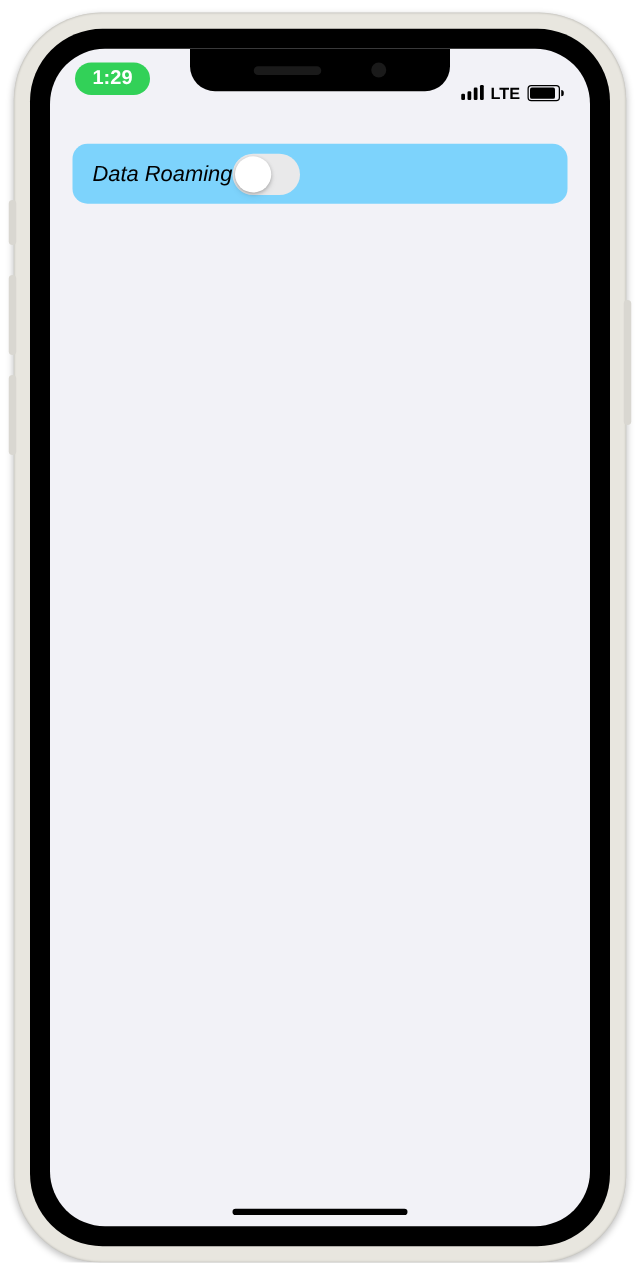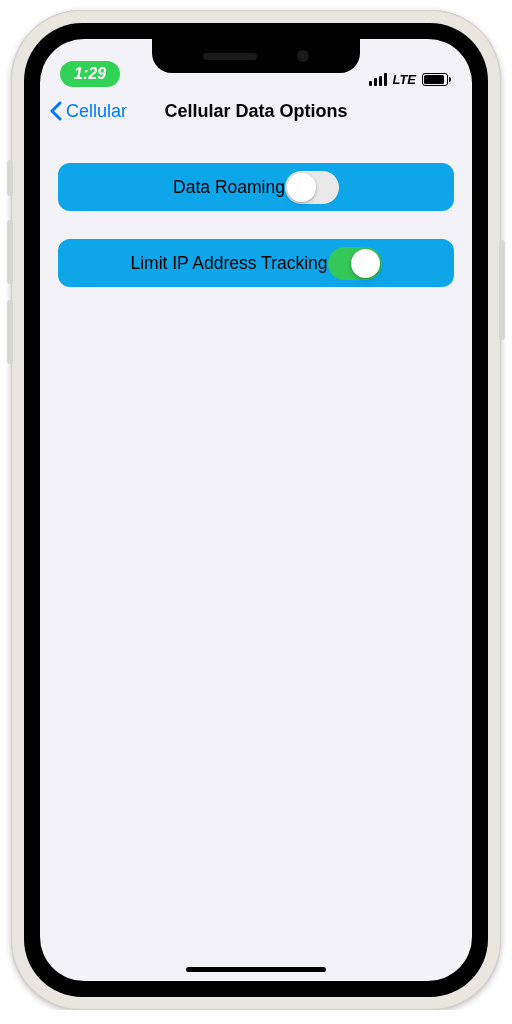--- a/index.html
+++ b/index.html
@@ -56,25 +56,24 @@
       align-items:center;
       justify-content:center;
       gap:40px;
     }
     .speaker { width:54px; height:7px; background:#1a1a1a; border-radius:4px; }
     .camera { width:12px; height:12px; background:#1a1a1a; border-radius:50%; }
     .status-bar {
       height: 48px;
       display: flex;
       justify-content: space-between;
-      align-items: flex-end;
+      align-items: center;
       padding: 0 24px 0 20px;
       position: relative;
       z-index: 50;
-      font-style: italic;
     }
     .time-pill {
       background: #32d158;
       color: #fff;
       font-size: 16px;
       font-weight: 600;
       border-radius: 16px;
       padding: 4px 14px;
     }
     .status-right { display:flex; align-items:center; gap:3px;margin-top:22px; }
@@ -111,27 +110,28 @@
       left: 0; right: 0;
       text-align: center;
       font-size: 18px;
       font-weight: 600;
       color: #000;
       pointer-events:none;
     }
     .content { padding: 28px 18px 0; }
     .group { margin-bottom: 28px; }
     .row {
-      background: #0ea5e9;
+      background: #7dd3fc;
       border-radius: 12px;
       min-height: 48px;
       display: flex;
       align-items: center;
-      justify-content: center;
+      justify-content: flex-start;
       padding: 0 16px;
+      font-style: italic;
     }
     .row-label { font-size: 17.5px; color:#000; }
     .toggle {
       width: 54px; height: 33px;
       border-radius: 17px;
       position: relative;
       cursor: pointer;
       transition: background .15s;
     }
     .toggle-knob {
@@ -182,51 +182,36 @@
               <span></span>
               <span></span>
           </div>
           <span class="network-label">LTE</span>
           <div class="battery">
               <div class="battery-fill"></div>
             </div>
         </div>
       </div>
 
-      <div class="nav-bar">
-        <div class="back-btn">
-          <svg class="chevron-left" viewBox="0 0 12 20" fill="none">
-            <path d="M10 2 L2 10 L10 18" stroke="#007aff" stroke-width="3" stroke-linecap="round" stroke-linejoin="round"></path>
-          </svg>
-          <span>Cellular</span>
-        </div>
-        <div class="nav-title">Cellular Data Options</div>
-      </div>
 
       <div class="content">
 
         <div class="group">
           <div class="row">
             <span class="row-label">Data Roaming</span>
             <div class="toggle toggle-off">
               <div class="toggle-knob"></div>
             </div>
           </div>
         </div>
 
         <div class="group">
         </div>
 
         <div class="group">
-          <div class="row">
-            <span class="row-label">Limit IP Address Tracking</span>
-            <div class="toggle toggle-on">
-              <div class="toggle-knob"></div>
-            </div>
-          </div>
         </div>
 
       </div>
 
       <div class="home-indicator"></div>
     </div>
   </div>
 </div>
 
 </body></html>

